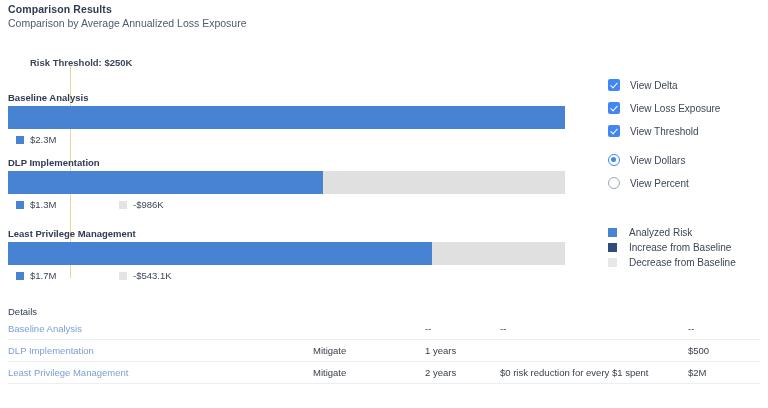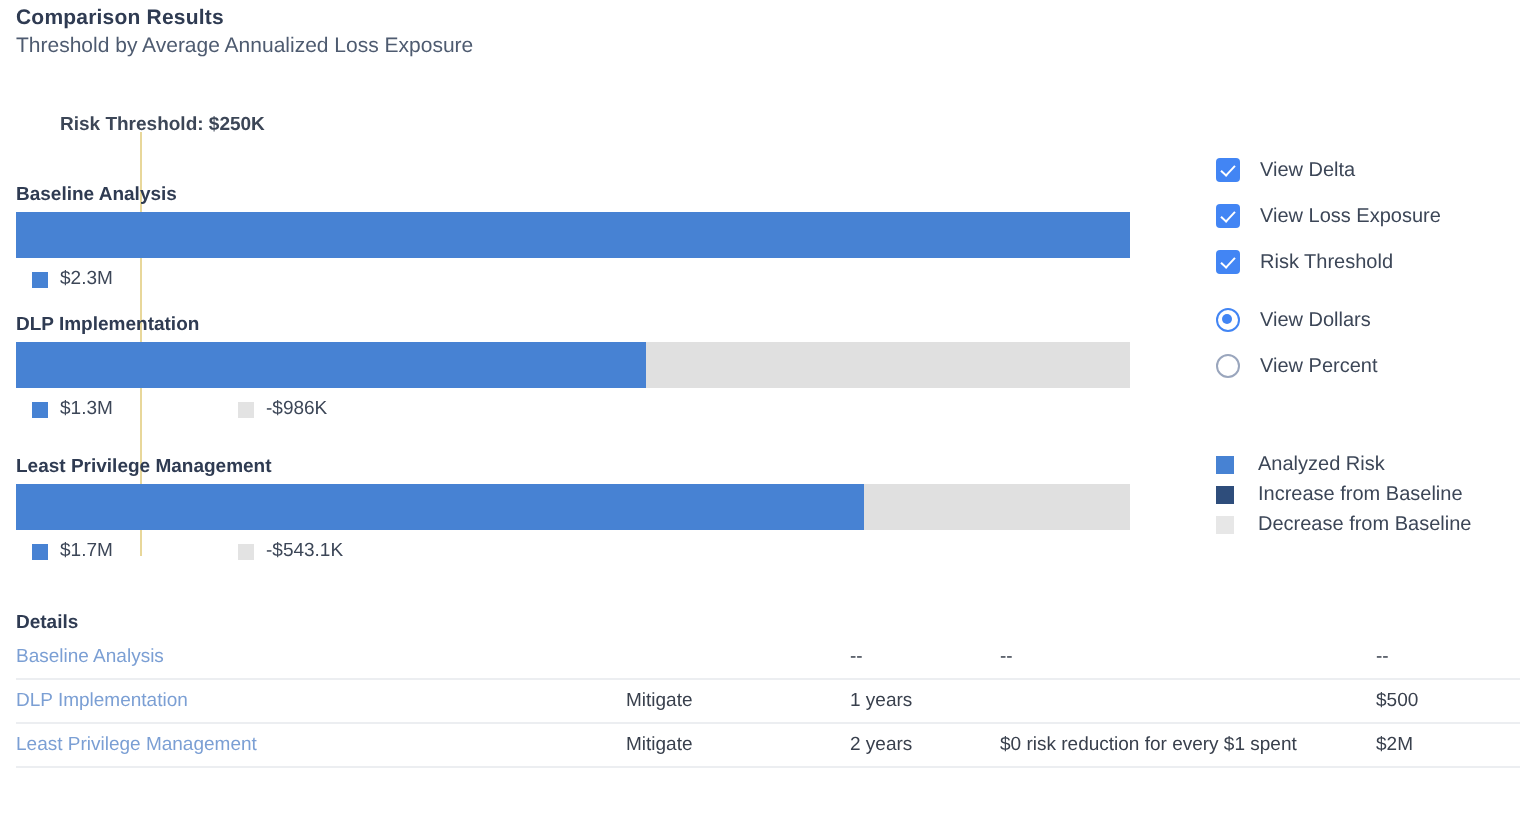--- a/index.html
+++ b/index.html
@@ -82,21 +82,21 @@
   .kl-row { position: absolute; left: 0; display: flex; align-items: center; height: 12px; }
   .kl-sw { width: 9px; height: 9px; flex: 0 0 9px; }
   .kl-sw.analyzed { background: #4782d3; }
   .kl-sw.increase  { background: #2e4d7b; }
   .kl-sw.decrease  { background: #e7e7e7; }
   .kl-txt { font-size: 10px; color: #3c4657; margin-left: 12px; white-space: nowrap; }
 
   
   .details-title {
     position: absolute; left: 8px; top: 306px;
-    font-size: 9.5px; font-weight: bold; color: #2f3b52;
+    font-size: 9.5px; font-weight: normal; color: #2f3b52;
   }
   .table { position: absolute; left: 8px; top: 318px; width: 752px; }
   .trow { position: relative; height: 22px; border-bottom: 1px solid #eceef1; }
   .trow.head { border-bottom: 1px solid #e4e7eb; }
   .cell {
     position: absolute; top: 0; height: 22px; line-height: 22px;
     font-size: 9.5px; white-space: nowrap; overflow: hidden;
   }
   .cell.h { color: #7b9fd4; }
   .cell.link { color: #7b9fd4; cursor: pointer; }
@@ -107,21 +107,21 @@
   .c2 { left: 417px; width: 78px;  }
   .c3 { left: 492px; width: 185px; }
   .c4 { left: 680px; width: 72px;  }
 </style>
 </head>
 <body>
 
 <div class="page">
 
   <div class="hdr-title">Comparison Results</div>
-  <div class="hdr-sub">Threshold by Average Annualized Loss Exposure</div>
+  <div class="hdr-sub">Comparison by Average Annualized Loss Exposure</div>
 
   <div class="chart">
 
     <div class="threshold-label">Risk Threshold: $250K</div>
     <div class="threshold-line"></div>
 
     <div class="grp" style="top:92px;">
       <div class="grp-title">Baseline Analysis</div>
       <div class="bar-track">
         <div class="seg seg-analyzed" style="width:100%;"></div>
@@ -175,21 +175,21 @@
     <div class="ctrl" style="top:0px;">
       <span class="cbox"></span>
       <span class="ctrl-label">View Delta</span>
     </div>
     <div class="ctrl" style="top:23px;">
       <span class="cbox"></span>
       <span class="ctrl-label">View Loss Exposure</span>
     </div>
     <div class="ctrl" style="top:46px;">
       <span class="cbox"></span>
-      <span class="ctrl-label">Risk Threshold</span>
+      <span class="ctrl-label">View Threshold</span>
     </div>
     <div class="ctrl" style="top:75px;">
       <span class="radio on"></span>
       <span class="ctrl-label">View Dollars</span>
     </div>
     <div class="ctrl" style="top:98px;">
       <span class="radio"></span>
       <span class="ctrl-label">View Percent</span>
     </div>
   </div>

